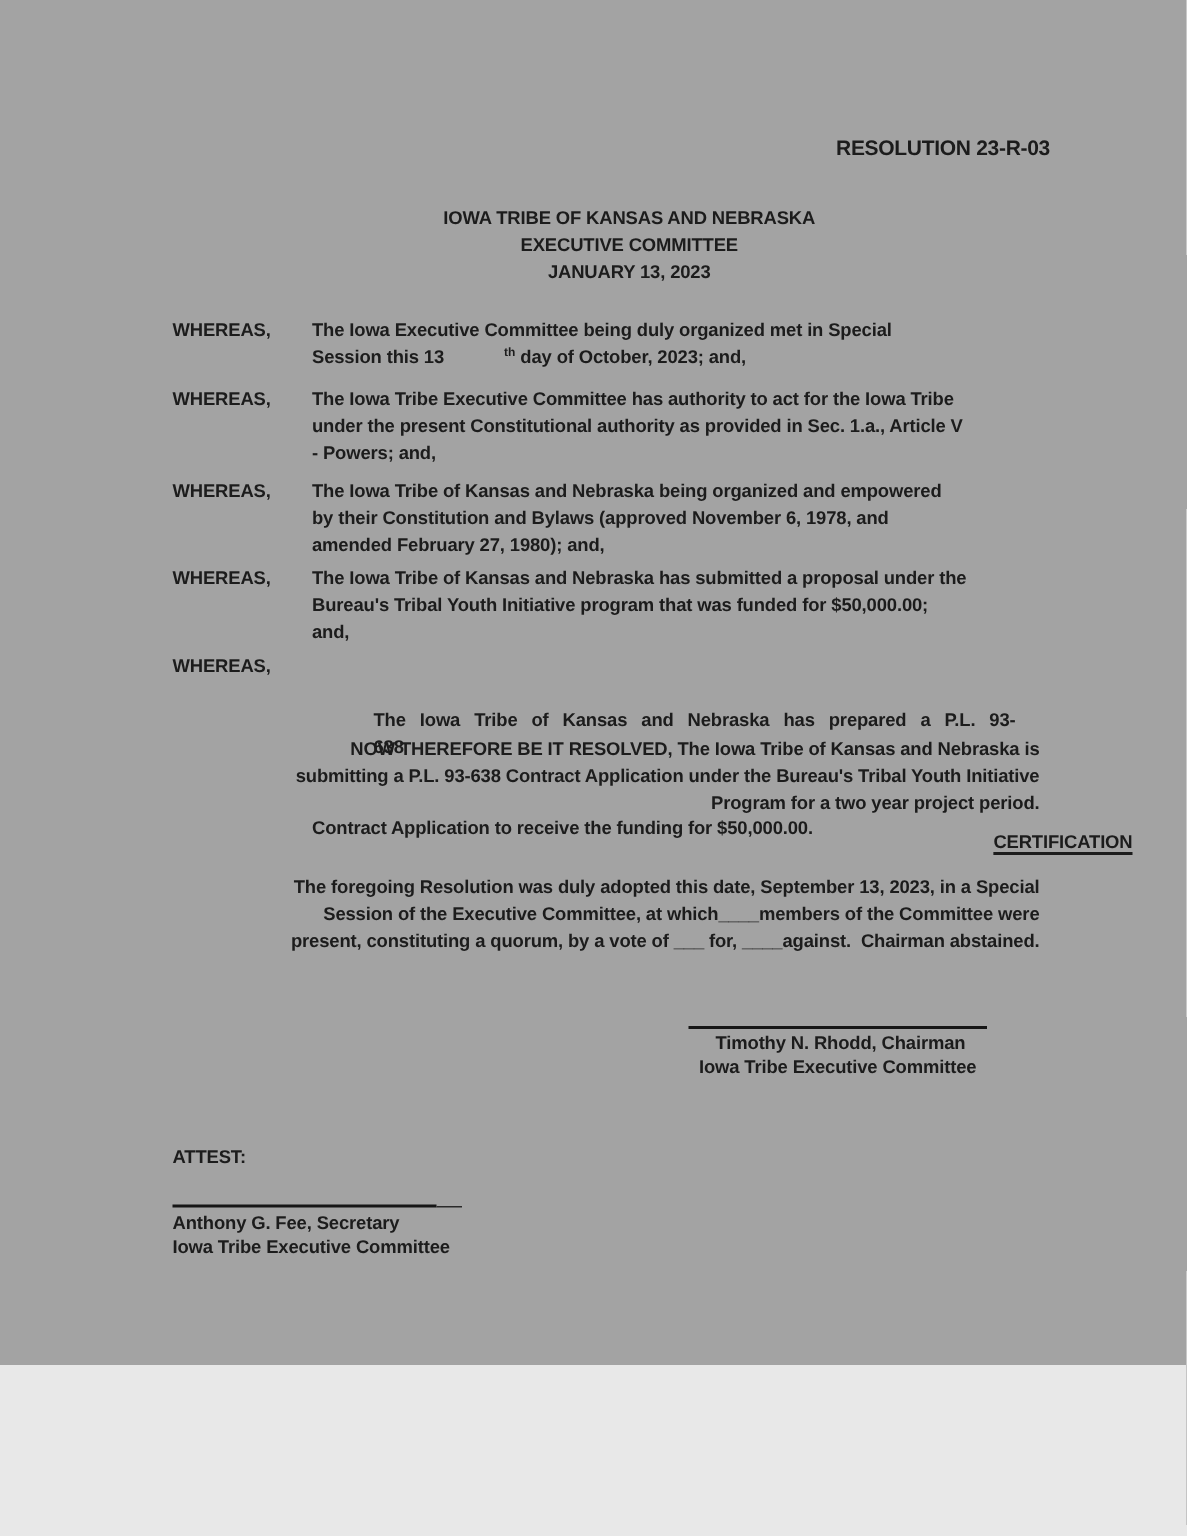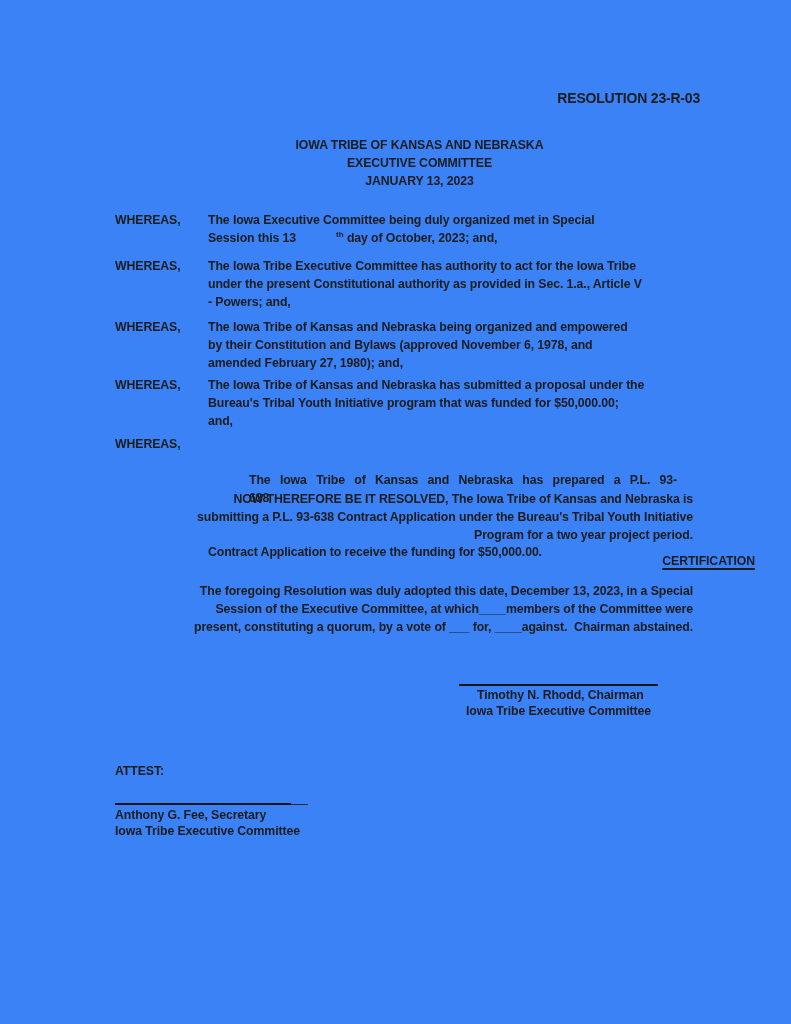--- a/index.html
+++ b/index.html
@@ -1,20 +1,20 @@
 <!DOCTYPE html>
 <html><head>
 <meta charset="utf-8">
 <style>
   html,body { margin:0; padding:0; background:#e8e8e8; }
   .page {
     position:relative;
-    width:791px; height:1024px;
+    width:791px; height:910px;
     margin:0 auto;
-    background:#3b82f6;
+    background:#a3a3a3;
     font-family:"Liberation Sans", sans-serif;
     font-weight:700;
     font-size:12.3px;
     line-height:18px;
     letter-spacing:-0.1px;
     color:#1c1c1c;
     overflow:hidden;
   }
   .res-num {
     position:absolute; top:89px; right:91px;
@@ -102,21 +102,21 @@
   </div>
 
   <div class="para" style="top:490px">NOW THEREFORE BE IT RESOLVED, The Iowa Tribe of Kansas and Nebraska is
 submitting a P.L. 93-638 Contract Application under the Bureau's Tribal Youth Initiative
 Program for a two year project period.</div>
 
   <div class="cert-head">
     <span>CERTIFICATION</span>
   </div>
 
-  <div class="para" style="top:582px">The foregoing Resolution was duly adopted this date, December 13, 2023, in a Special
+  <div class="para" style="top:582px">The foregoing Resolution was duly adopted this date, September 13, 2023, in a Special
 Session of the Executive Committee, at which____members of the Committee were
 present, constituting a quorum, by a vote of ___ for, ____against.  Chairman abstained.</div>
 
   <div class="sig-line"></div>
   <div class="sig-name">Timothy N. Rhodd, Chairman</div>
   <div class="sig-org">Iowa Tribe Executive Committee</div>
 
   <div class="attest-label">ATTEST:</div>
   <div class="attest-line"></div>
   <div class="attest-line-thin"></div>

